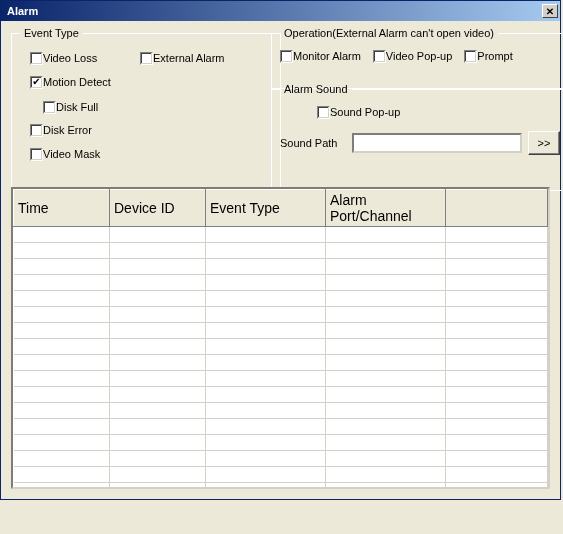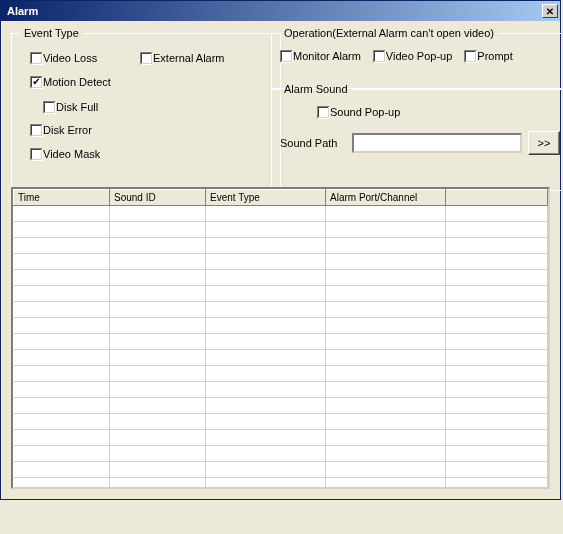--- a/index.html
+++ b/index.html
@@ -193,21 +193,21 @@
     table-layout: fixed;
   }
   table.grid th {
     background: #ece9d8;
     border: 1px solid;
     border-color: #fff #808080 #808080 #fff;
     font-weight: normal;
     text-align: left;
     padding: 2px 4px;
     height: 16px;
-    font-size: 10px;
+    font-size: 14px;
     box-sizing: border-box;
   }
   table.grid td {
     border-right: 1px solid #d4d0c8;
     border-bottom: 1px solid #d4d0c8;
     height: 16px;
     padding: 0 4px;
     box-sizing: border-box;
   }
 </style>
@@ -306,21 +306,21 @@
         <colgroup>
           <col style="width:96px">
           <col style="width:96px">
           <col style="width:120px">
           <col style="width:120px">
           <col>
         </colgroup>
         <thead>
           <tr>
             <th>Time</th>
-            <th>Sound ID</th>
+            <th>Device ID</th>
             <th>Event Type</th>
             <th>Alarm Port/Channel</th>
             <th></th>
           </tr>
         </thead>
         <tbody id="grid-body">
         <tr>
               <td></td>
               <td></td>
               <td></td>

